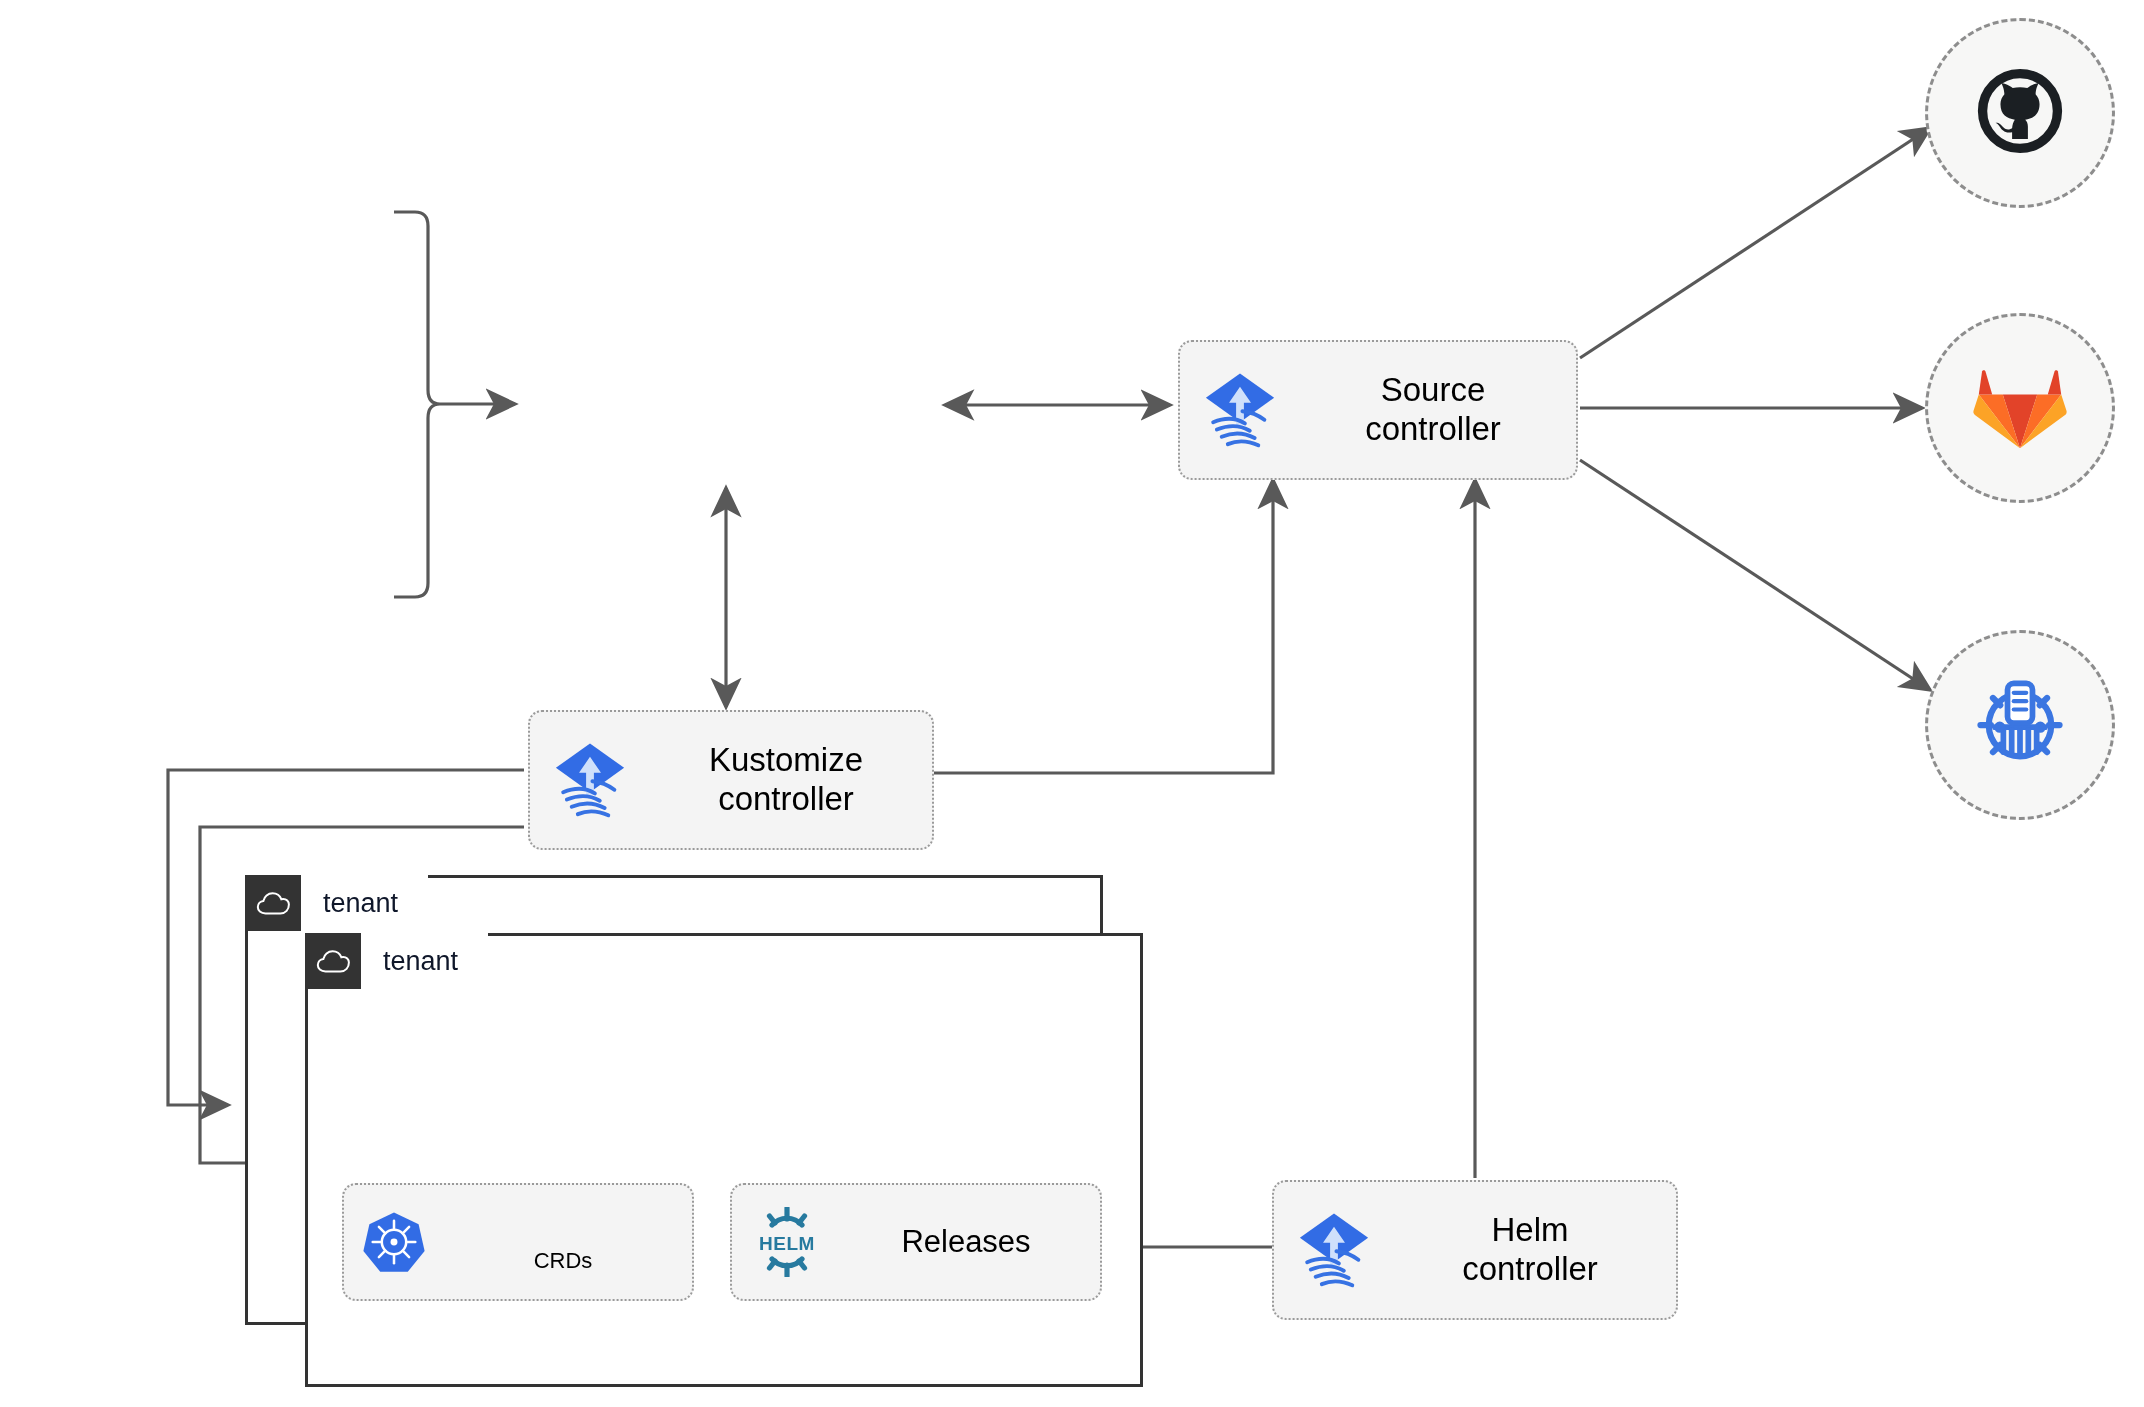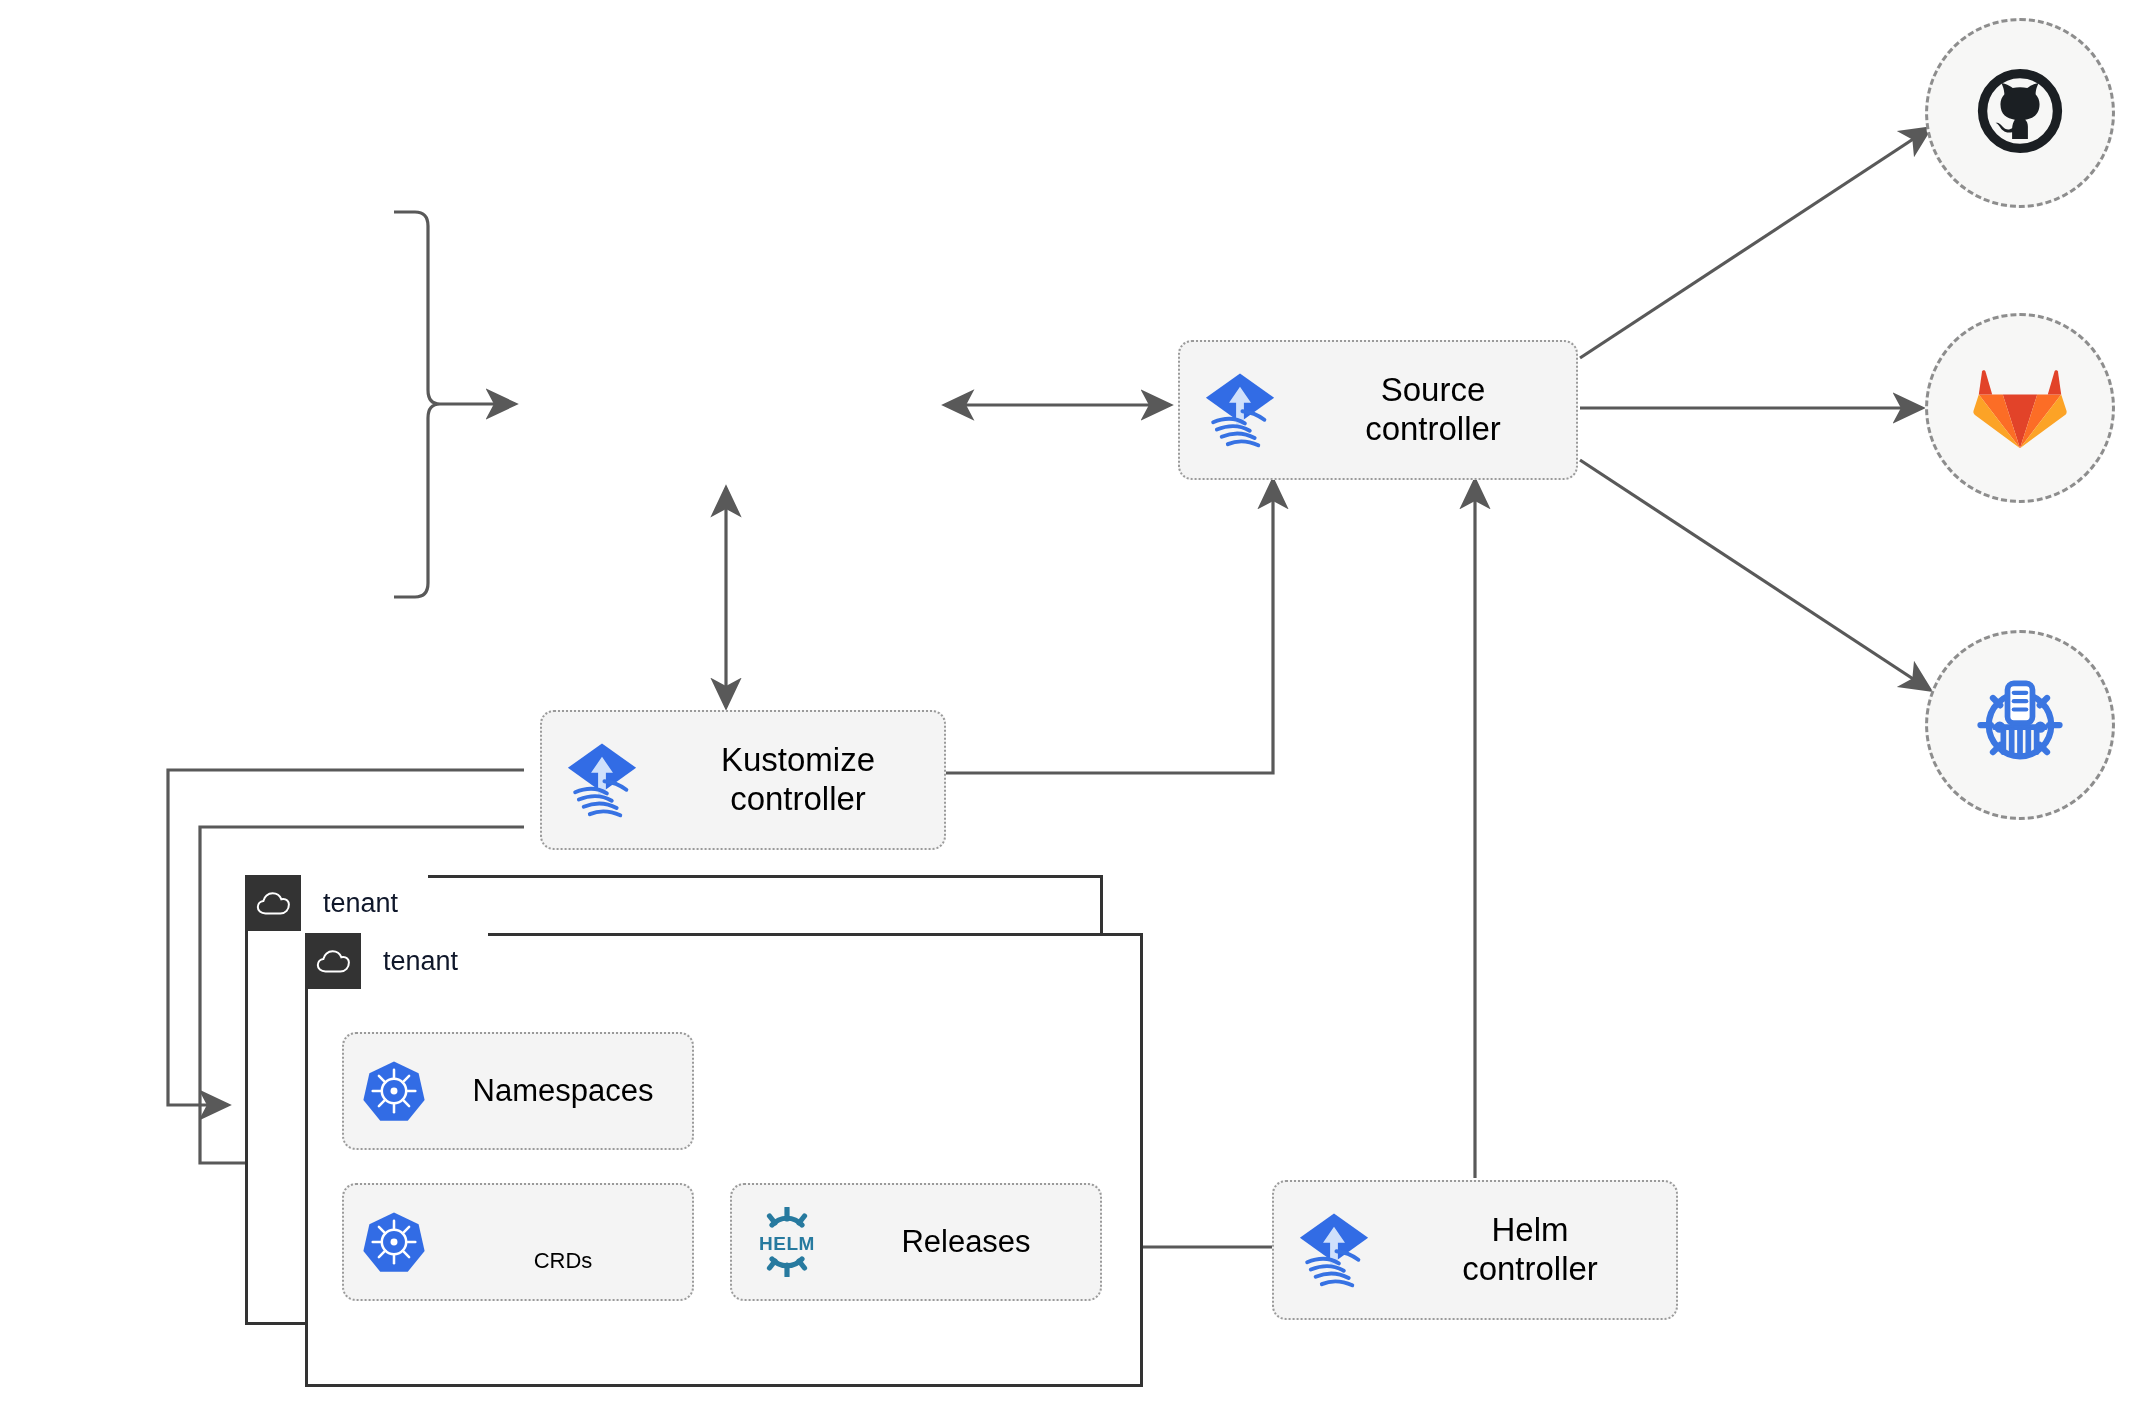--- a/index.html
+++ b/index.html
@@ -180,21 +180,21 @@
           <path d="M17 54 Q 31 48 44 55"></path>
           <path d="M22 60 Q 34 55 47 61"></path>
           <path d="M34 33 Q 44 34 52 40"></path>
         </g>
       </svg>
     </span>
     <span class="lbl">Source
 controller</span>
   </div>
 
-  <div class="node" style="left:540px; top:710px; width:406px; height:140px;">
+  <div class="node" style="left:528px; top:710px; width:406px; height:140px;">
     <span class="ico" style="width:120px;">
       <svg width="78" height="78" viewBox="0 0 64 64" aria-hidden="true">
         <path d="M32 2 L60 22 L32 42 L4 22 Z" fill="#326CE5"></path>
         <path d="M32 13 L41 26 L35.2 26 L35.2 44 L28.8 44 L28.8 26 L23 26 Z" fill="#cfe0fb"></path>
         <g stroke="#3772e3" stroke-width="3.2" fill="none" stroke-linecap="round">
           <path d="M10 42 Q 25 36 36 43"></path>
           <path d="M13 48 Q 28 42 40 49"></path>
           <path d="M17 54 Q 31 48 44 55"></path>
           <path d="M22 60 Q 34 55 47 61"></path>
           <path d="M34 33 Q 44 34 52 40"></path>
@@ -216,40 +216,20 @@
           <path d="M17 54 Q 31 48 44 55"></path>
           <path d="M22 60 Q 34 55 47 61"></path>
           <path d="M34 33 Q 44 34 52 40"></path>
         </g>
       </svg>
     </span>
     <span class="lbl">Helm
 controller</span>
   </div>
 
-  <div class="node" style="left:342px; top:1032px; width:352px; height:118px;">
-    <span class="ico" style="width:100px;">
-      <svg width="62" height="62" viewBox="0 0 64 64" aria-hidden="true">
-        <path d="M32 1.5 L57.4 13.8 L63.6 41.2 L46.2 62.8 L17.8 62.8 L0.4 41.2 L6.6 13.8 Z" fill="#326CE5"></path>
-        <g fill="none" stroke="#ffffff" stroke-width="2.6" stroke-linecap="round">
-          <circle cx="32" cy="32" r="12.6"></circle>
-          <path d="M32 10 L32 19.4"></path>
-            <path d="M32 44.6 L32 54"></path>
-          <path d="M10 32 L19.4 32"></path>
-            <path d="M44.6 32 L54 32"></path>
-          <path d="M16.4 16.4 L23 23"></path>
-            <path d="M41 41 L47.6 47.6"></path>
-          <path d="M47.6 16.4 L41 23"></path>
-            <path d="M23 41 L16.4 47.6"></path>
-        </g>
-        <circle cx="32" cy="32" r="3.6" fill="#ffffff"></circle>
-      </svg>
-    </span>
-    <span class="lbl" style="font-size:31px;">Namespaces</span>
-  </div>
 
 
   <div class="node" style="left:342px; top:1183px; width:352px; height:118px;">
     <span class="ico" style="width:100px;">
       <svg width="62" height="62" viewBox="0 0 64 64" aria-hidden="true">
         <path d="M32 1.5 L57.4 13.8 L63.6 41.2 L46.2 62.8 L17.8 62.8 L0.4 41.2 L6.6 13.8 Z" fill="#326CE5"></path>
         <g fill="none" stroke="#ffffff" stroke-width="2.6" stroke-linecap="round">
           <circle cx="32" cy="32" r="12.6"></circle>
           <path d="M32 10 L32 19.4"></path>
             <path d="M32 44.6 L32 54"></path>

